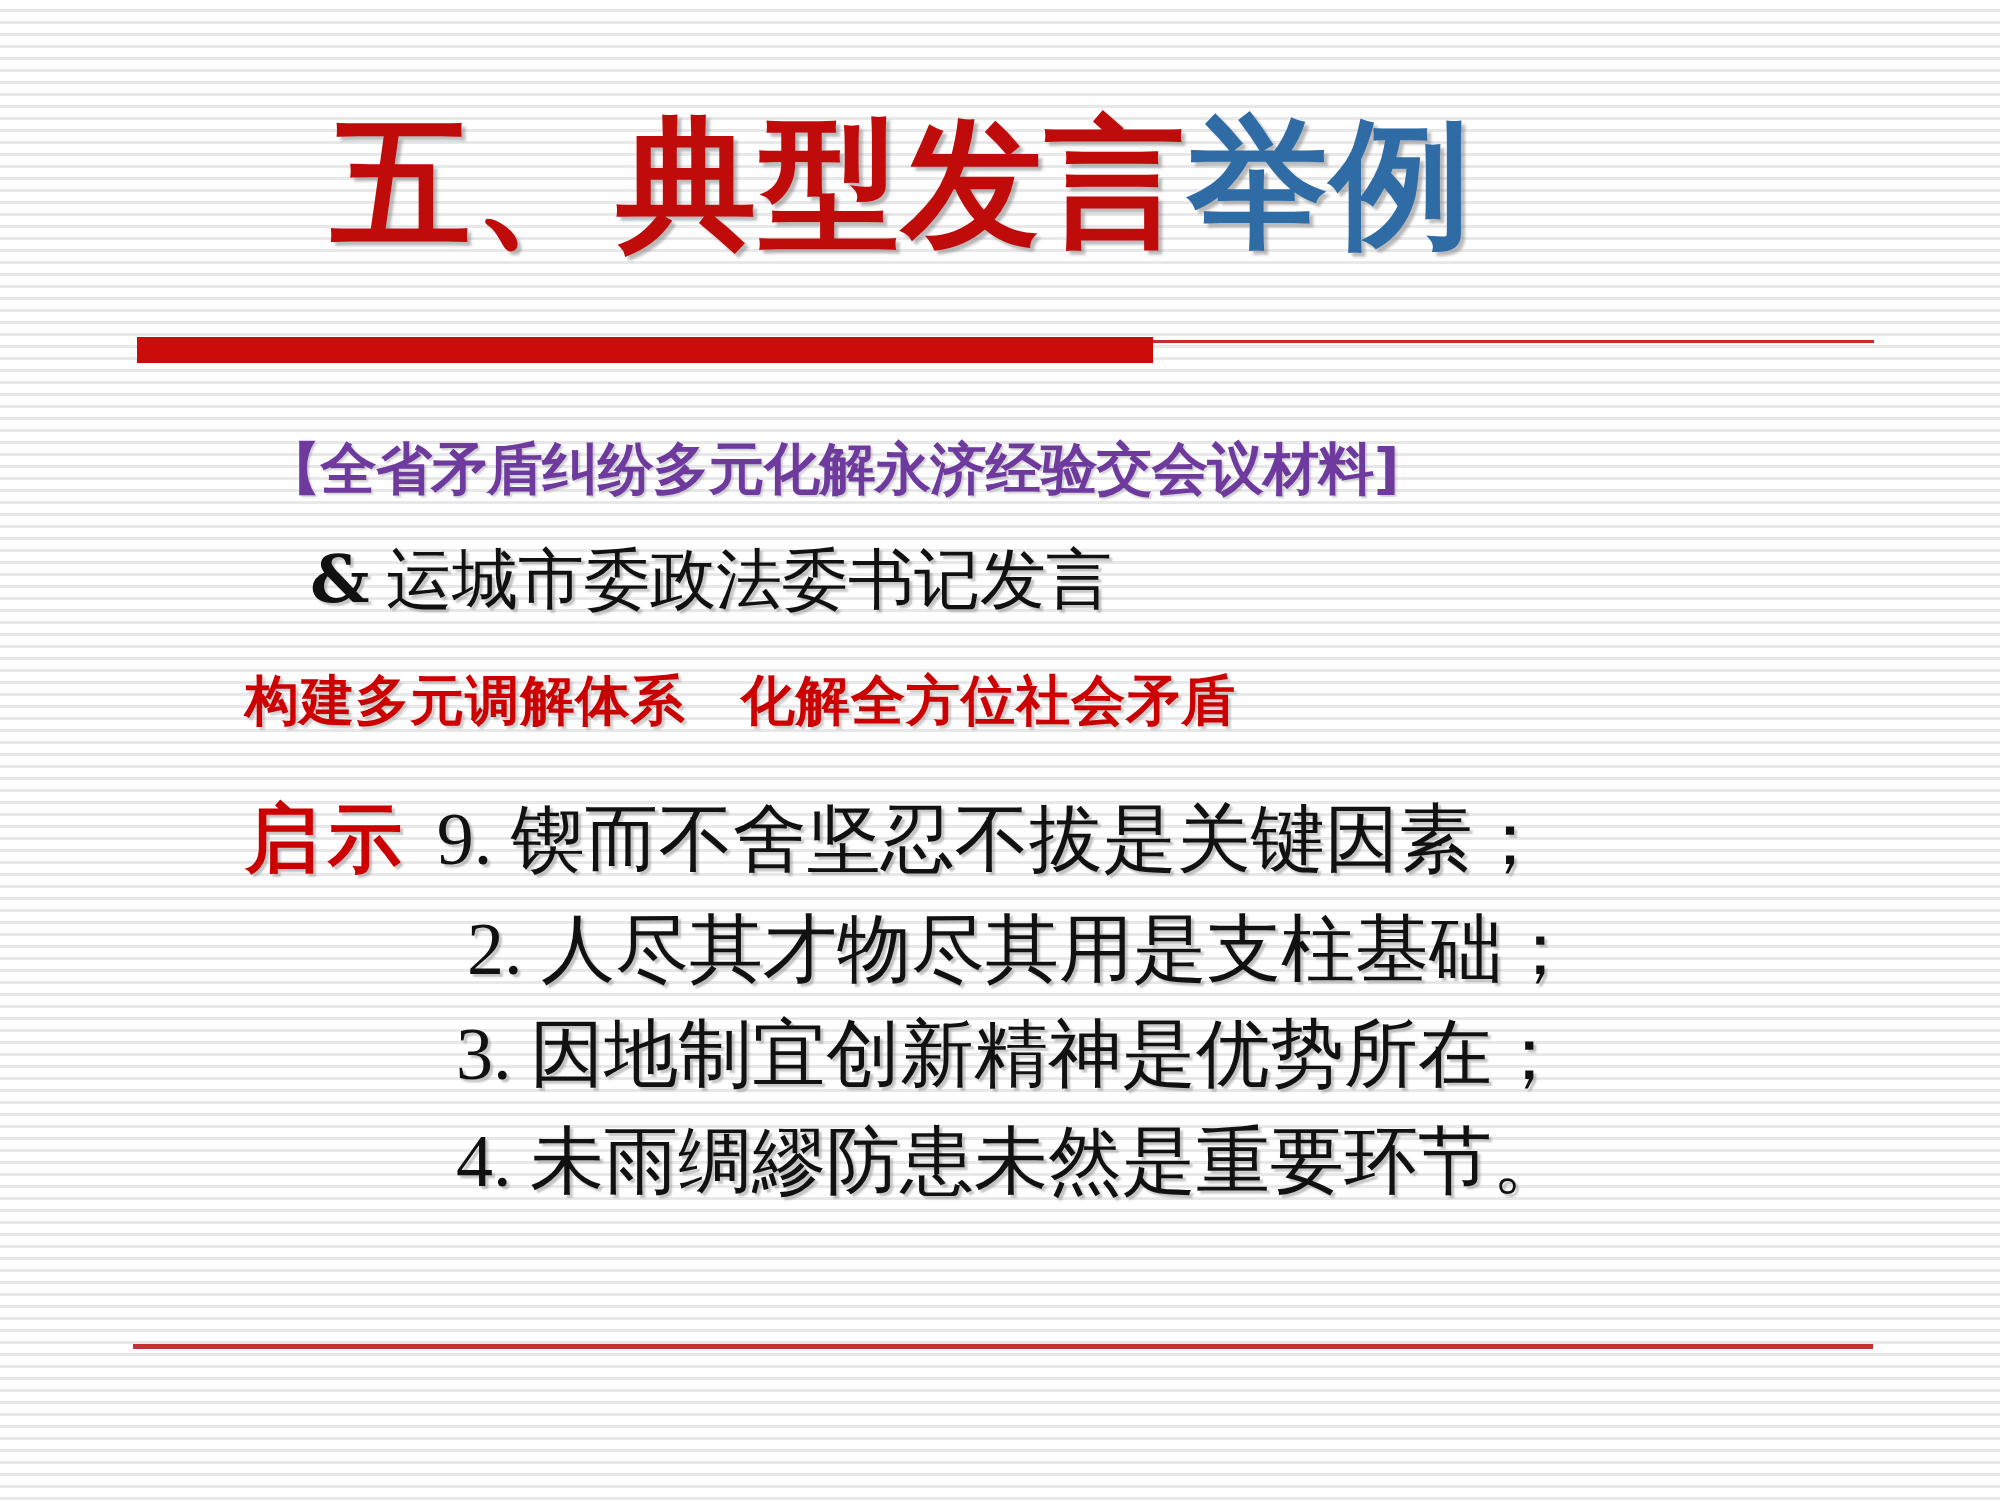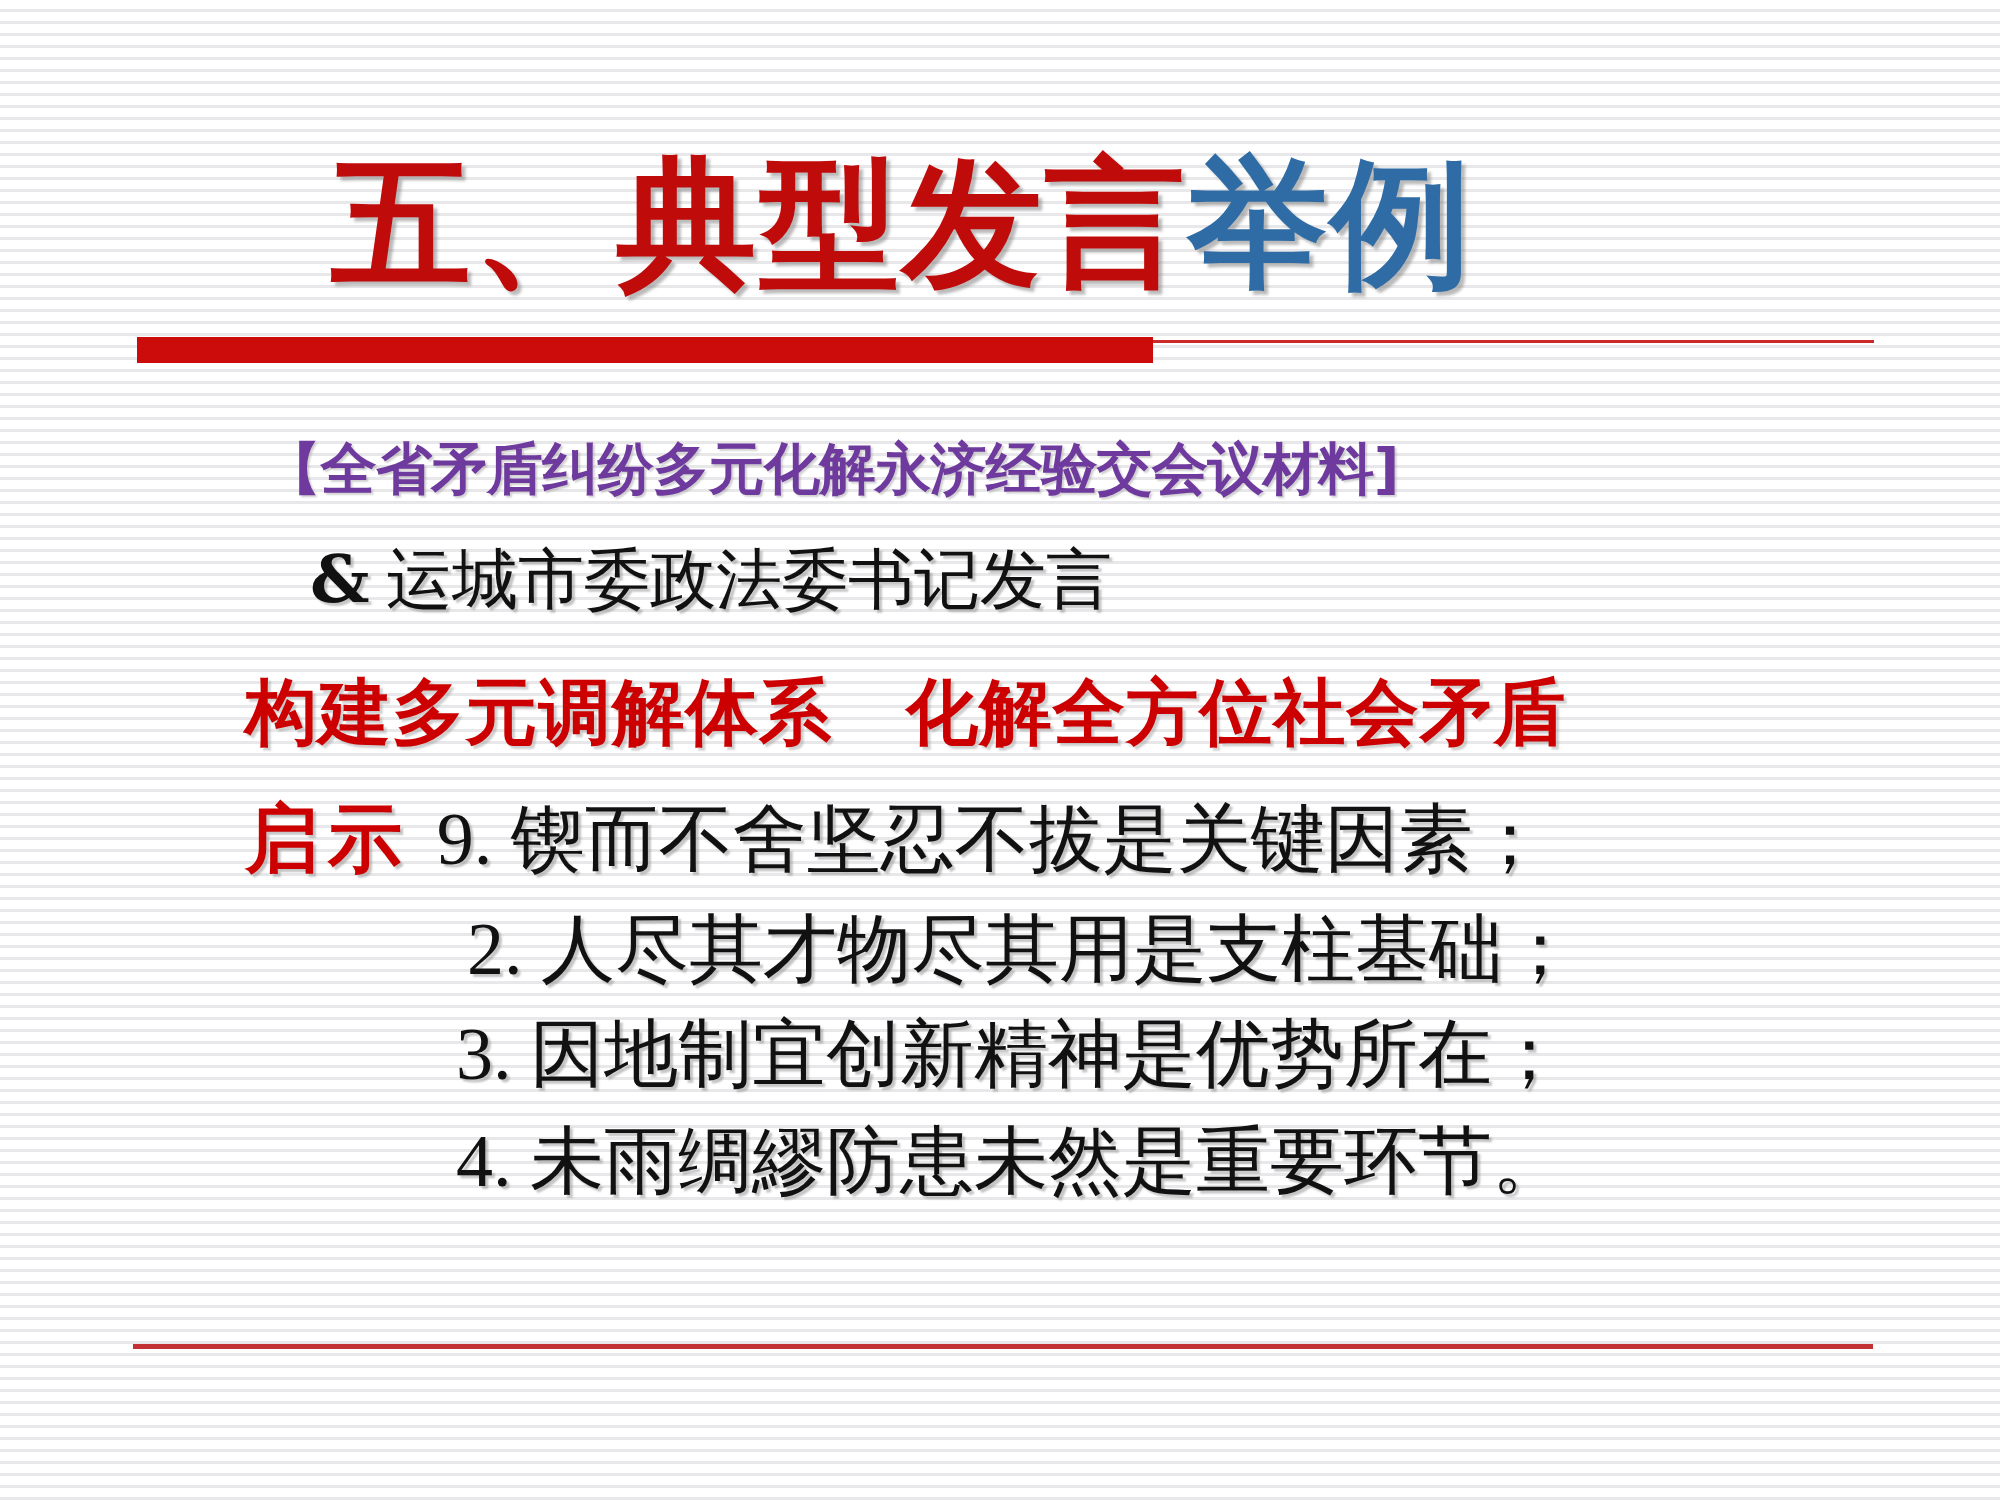--- a/index.html
+++ b/index.html
@@ -34,21 +34,20 @@
     left: 0;
     top: 110px;
     width: 1804px;
     text-align: center;
     white-space: nowrap;
     font-family: "DejaVu Sans", "Liberation Sans", sans-serif;
     font-weight: bold;
     font-size: 140px;
     line-height: 1.05;
     letter-spacing: 0.02em;
-    margin-top: 40px;
   }
   .title-red {
     color: #C00B0B;
     text-shadow: 4px 4px 3px rgba(130,130,130,0.55);
   }
   .title-blue {
     color: #2F6CA5;
     text-shadow: 4px 4px 3px rgba(130,130,130,0.55);
   }
 
@@ -107,21 +106,21 @@
     font-family: "DejaVu Serif", "Liberation Serif", serif;
     font-weight: bold;
     font-size: 66px;
   }
 
   .headline-line {
     left: 245px;
     top: 665px;
     font-family: "Liberation Serif", "DejaVu Serif", serif;
     font-weight: bold;
-    font-size: 72px;
+    font-size: 54px;
     color: #CC0000;
     letter-spacing: 0.02em;
     text-shadow: 3px 3px 2px rgba(150,150,150,0.45);
   }
 
   .lesson-row {
     left: 245px;
     font-family: "Liberation Serif", "DejaVu Serif", serif;
     font-size: 74px;
     color: #111111;

